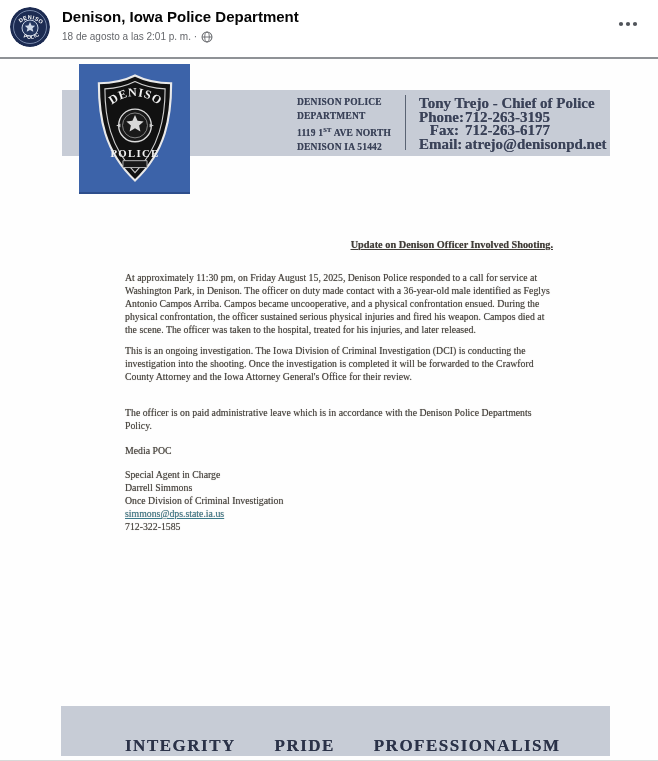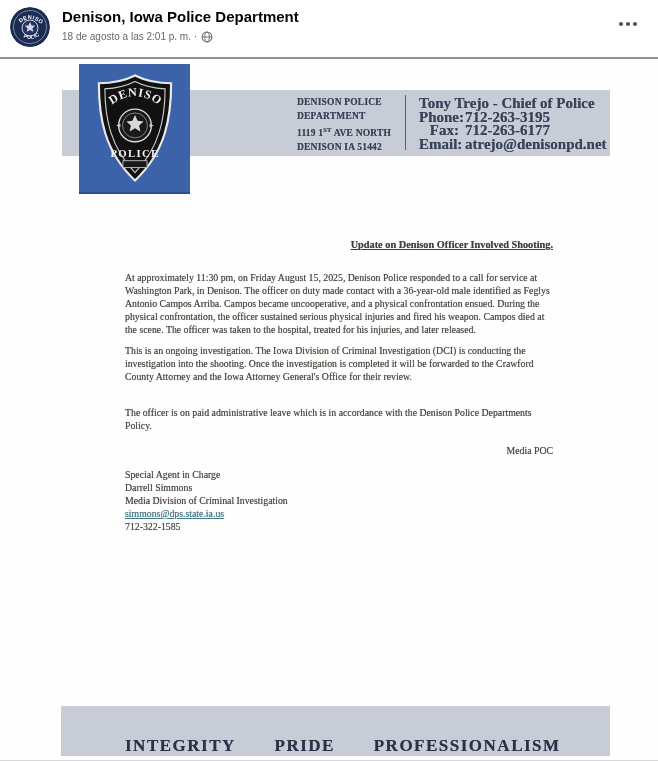--- a/index.html
+++ b/index.html
@@ -70,21 +70,21 @@
     font-family:"Liberation Serif", serif; font-size:9.8px; line-height:13px;
     color:#49453f; text-shadow:0 0 .7px rgba(73,69,63,.65);
   }
   .letter-title {
     text-align:right; font-weight:700; font-size:10.3px; color:#413d38;
     text-decoration:underline; margin-bottom:0;
   }
   .para-1 { margin-top:20px; }
   .para-2 { margin-top:8px; }
   .para-3 { margin-top:23px; }
-  .media-poc { margin-top:12px;text-align:right; }
+  .media-poc { margin-top:12px; }
   .sig-block { margin-top:11px; }
   .sig-email { color:#3d7b8c; text-decoration:underline; }
 
   .footer-band {
     position:absolute; left:61px; top:647px; width:549px; height:50px;
     background:#c7ccd6; display:flex; align-items:flex-end;
   }
   .footer-words {
     margin-left:64px; font-family:"Liberation Serif", serif; font-weight:700;
     font-size:17px; color:#2b3248; letter-spacing:1.5px;
@@ -185,21 +185,21 @@
 
     <div class="letter-body">
       <div class="letter-title">Update on Denison Officer Involved Shooting.</div>
       <p class="para-1">At approximately 11:30 pm, on Friday August 15, 2025, Denison Police responded to a call for service at Washington Park, in Denison.  The officer on duty made contact with a 36-year-old male identified as Feglys Antonio Campos Arriba.  Campos became uncooperative, and a physical confrontation ensued. During the physical confrontation, the officer sustained serious physical injuries and fired his weapon.  Campos died at the scene.  The officer was taken to the hospital, treated for his injuries, and later released.</p>
       <p class="para-2">This is an ongoing investigation. The Iowa Division of Criminal Investigation (DCI) is conducting the investigation into the shooting.  Once the investigation is completed it will be forwarded to the Crawford County Attorney and the Iowa Attorney General's Office for their review.</p>
       <p class="para-3">The officer is on paid administrative leave which is in accordance with the Denison Police Departments Policy.</p>
       <p class="media-poc">Media POC</p>
       <div class="sig-block">
         <div>Special Agent in Charge</div>
         <div>Darrell Simmons</div>
-        <div>Media Division of Criminal Investigation</div>
+        <div>Once Division of Criminal Investigation</div>
         <div class="sig-email">simmons@dps.state.ia.us</div>
         <div>712-322-1585</div>
       </div>
     </div>
 
     <div class="footer-band">
       <div class="footer-words">
         <span>INTEGRITY</span>
         <span>PRIDE</span>
         <span>PROFESSIONALISM</span>

